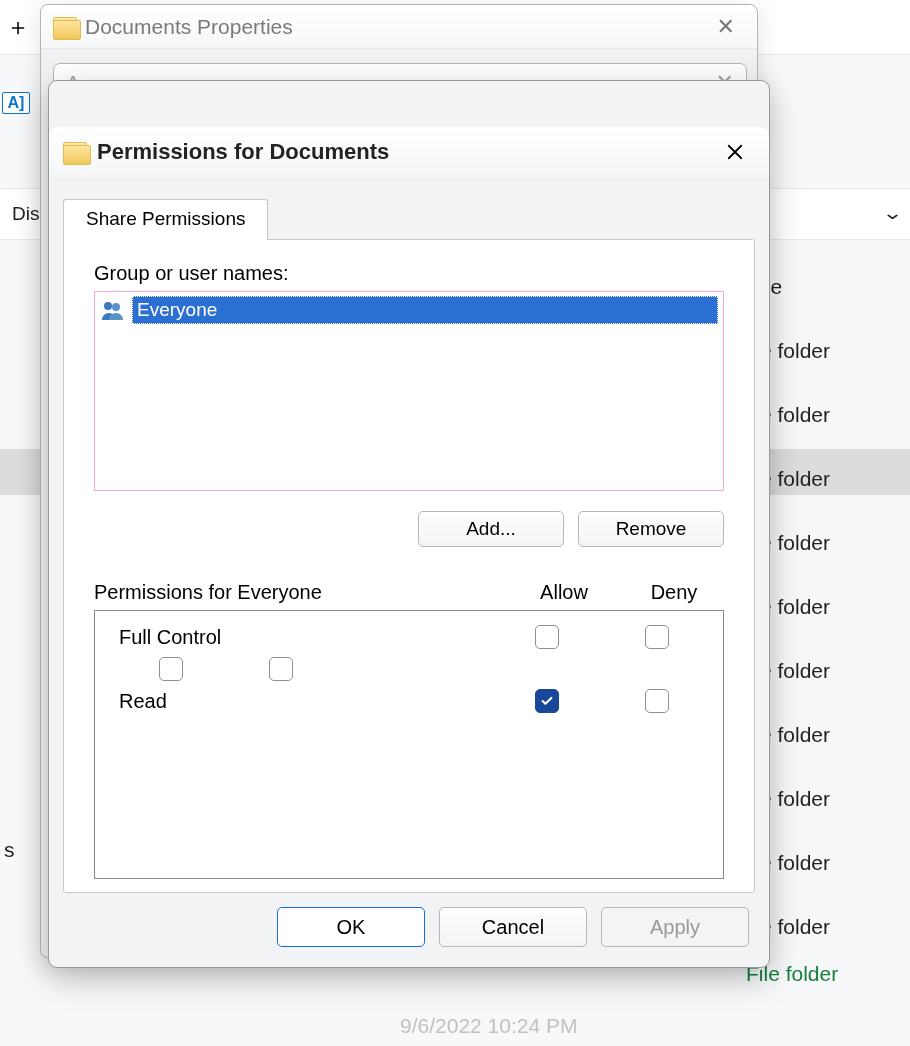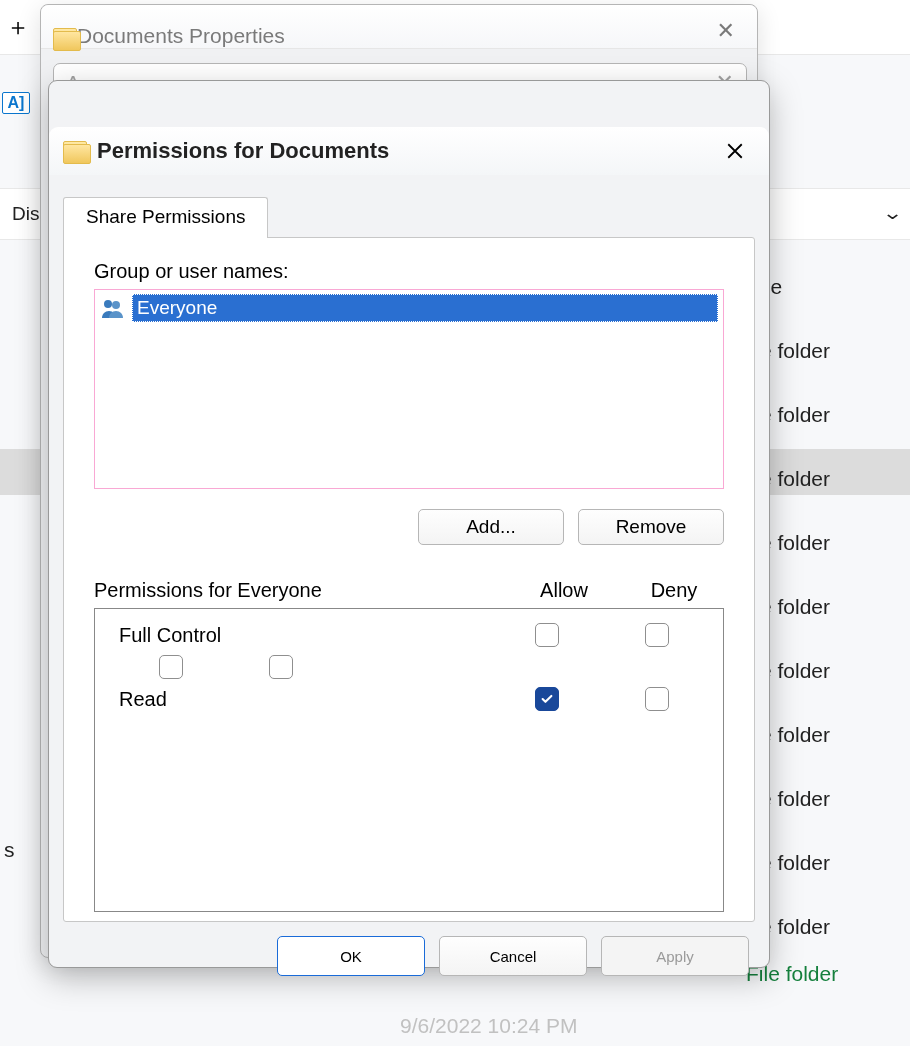--- a/index.html
+++ b/index.html
@@ -79,22 +79,23 @@
       background:#f0f1f3;
       border:1px solid #b5b5b5;
       border-radius:8px;
       box-shadow:0 6px 24px rgba(0,0,0,.12);
     }
     .dialog-parent .titlebar{
       height:44px;
       background:linear-gradient(#fff,#f6f7f9);
       border-radius:8px 8px 0 0;
       border-bottom:1px solid #e6e6e6;
-      display:flex;align-items:flex-end;
+      display:flex;align-items:center;
       padding:0 12px;
+      gap:8px;
     }
     .folder-icon{
       width:24px;height:20px;
       background:linear-gradient(#ffe9a6,#f4cf6a);
       border:1px solid #e3bb4c;
       border-radius:2px 2px 0 0;
       position:relative;
     }
     .folder-icon::after{
       content:"";
@@ -213,21 +214,21 @@
     }
     .perm-header{
       display:flex;margin-top:34px;font-size:20px;
     }
     .perm-header .c1{flex:1;}
     .perm-header .c2{width:120px;text-align:center;}
     .perm-header .c3{width:100px;text-align:center;}
     .perm-table{
       border:1px solid #888;
       margin-top:6px;
-      height:304px;
+      height:269px;
       padding:10px 6px;
     }
     .perm-row{
       display:flex;align-items:center;
       padding:4px 10px;
       font-size:20px;
     }
     .perm-row .c1{flex:1;padding-left:8px;}
     .perm-row .c2{width:120px;display:flex;justify-content:center;}
     .perm-row .c3{width:100px;display:flex;justify-content:center;}
@@ -240,21 +241,21 @@
     }
     .cb.checked{
       background:#19489a;
       border-color:#19489a;
     }
     .cb.checked svg{width:14px;height:14px;}
     .dlg-buttons{
       display:flex;justify-content:flex-end;gap:14px;
       padding:0 20px 20px 0;
     }
-    .dlg-buttons .btn{min-width:148px;height:40px;font-size:15px;}
+    .dlg-buttons .btn{min-width:148px;height:40px;font-size:20px;}
     .btn.default{
       border:1.5px solid #1a6bd8;
       background:#fff;
     }
     .btn.disabled{color:#9a9a9a;background:#f4f4f4;}
   </style>
 </head>
 <body>
 
 <div class="toolbar-area">

